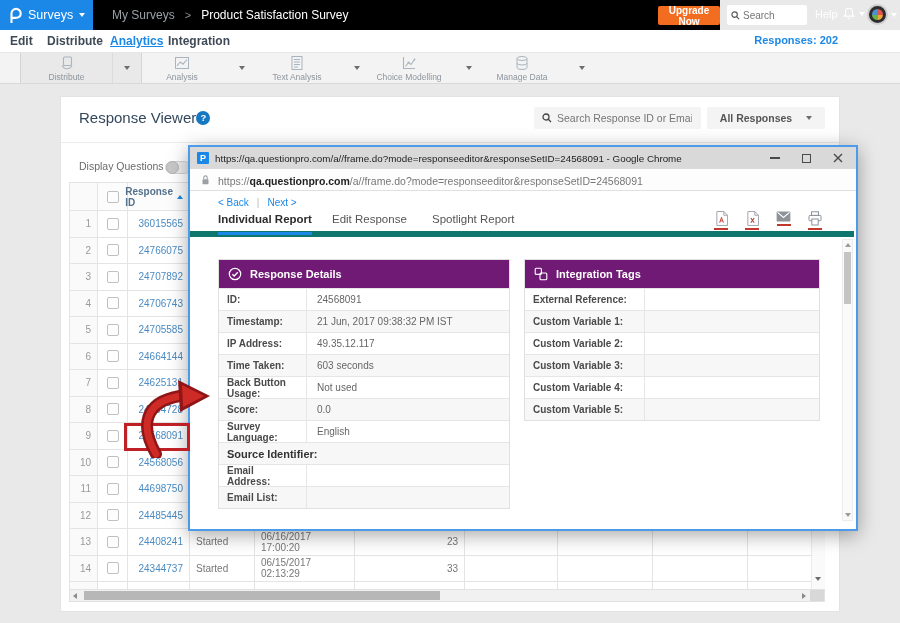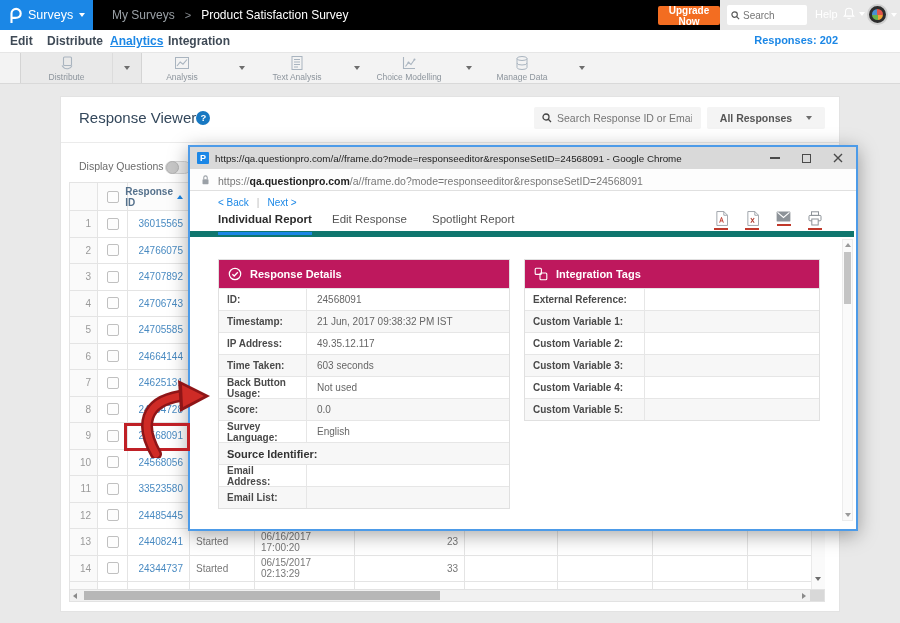--- a/index.html
+++ b/index.html
@@ -92,21 +92,21 @@
   .backnext a { color:#1b87e6; text-decoration:none; cursor:pointer; }
   .backnext .sep { color:#bbb; }
   .ptabs { position:absolute; left:0; top:66px; width:664px; height:24px; border-bottom:6px solid #0f766e; }
   .ptab { position:absolute; top:0; font-size:11.5px; color:#555; cursor:pointer; padding-bottom:7px; }
   .ptab.active { color:#2d2d2d; font-weight:bold; border-bottom:3px solid #1b87e6; }
   .exports { position:absolute; right:34px; top:64px; display:flex; gap:17px; }
   .exp { display:flex; flex-direction:column; align-items:center; gap:2px; cursor:pointer; }
   .exp .red { width:14px; height:2px; background:#c0392b; }
 
   .panel { position:absolute; top:112px; border:1px solid #e0e0e0; }
-  .panel-hd { height:28px; background:#be185d; color:#fff; display:flex; align-items:center; gap:8px; padding:0 9px; font-size:11px; font-weight:bold; }
+  .panel-hd { height:28px; background:#701a75; color:#fff; display:flex; align-items:center; gap:8px; padding:0 9px; font-size:11px; font-weight:bold; }
   .prow { height:22px; display:flex; border-top:1px solid #e6e6e6; font-size:10px; }
   .prow.alt { background:#f7f7f7; }
   .prow .lb { font-weight:bold; color:#4a4a4a; display:flex; align-items:center; padding:0 8px; border-right:1px solid #e6e6e6; }
   .prow .vl { color:#666; display:flex; align-items:center; padding:0 10px; flex:1; }
   .prow.section { font-size:11px; font-weight:bold; color:#333; background:#f7f7f7; align-items:center; padding:0 8px; }
   .panel-rd { left:28px; width:292px; } .panel-rd .lb { width:88px; }
   .panel-it { left:334px; width:296px; } .panel-it .lb { width:120px; }
 
   .pscroll { position:absolute; right:3px; top:92px; width:11px; height:282px; background:#fafafa; border:1px solid #ececec; }
   .pscroll .th { position:absolute; left:1px; top:12px; width:7px; height:52px; background:#c4c4c4; }
@@ -407,21 +407,21 @@
           <div class="cell c-e1"></div>
           <div class="cell c-e2"></div>
           <div class="cell c-e3"></div>
           <div class="cell c-e4"></div>
         </div>
       <div class="trow" style="top:293px">
           <div class="cell c-num">11</div>
           <div class="cell c-cb">
             <div class="cbx"></div>
           </div>
-          <div class="cell c-id">33523580</div>
+          <div class="cell c-id">44698750</div>
           <div class="cell c-st"></div>
           <div class="cell c-dt"></div>
           <div class="cell c-ct"></div>
           <div class="cell c-e1"></div>
           <div class="cell c-e2"></div>
           <div class="cell c-e3"></div>
           <div class="cell c-e4"></div>
         </div>
       <div class="trow" style="top:319.5px">
           <div class="cell c-num">12</div>

